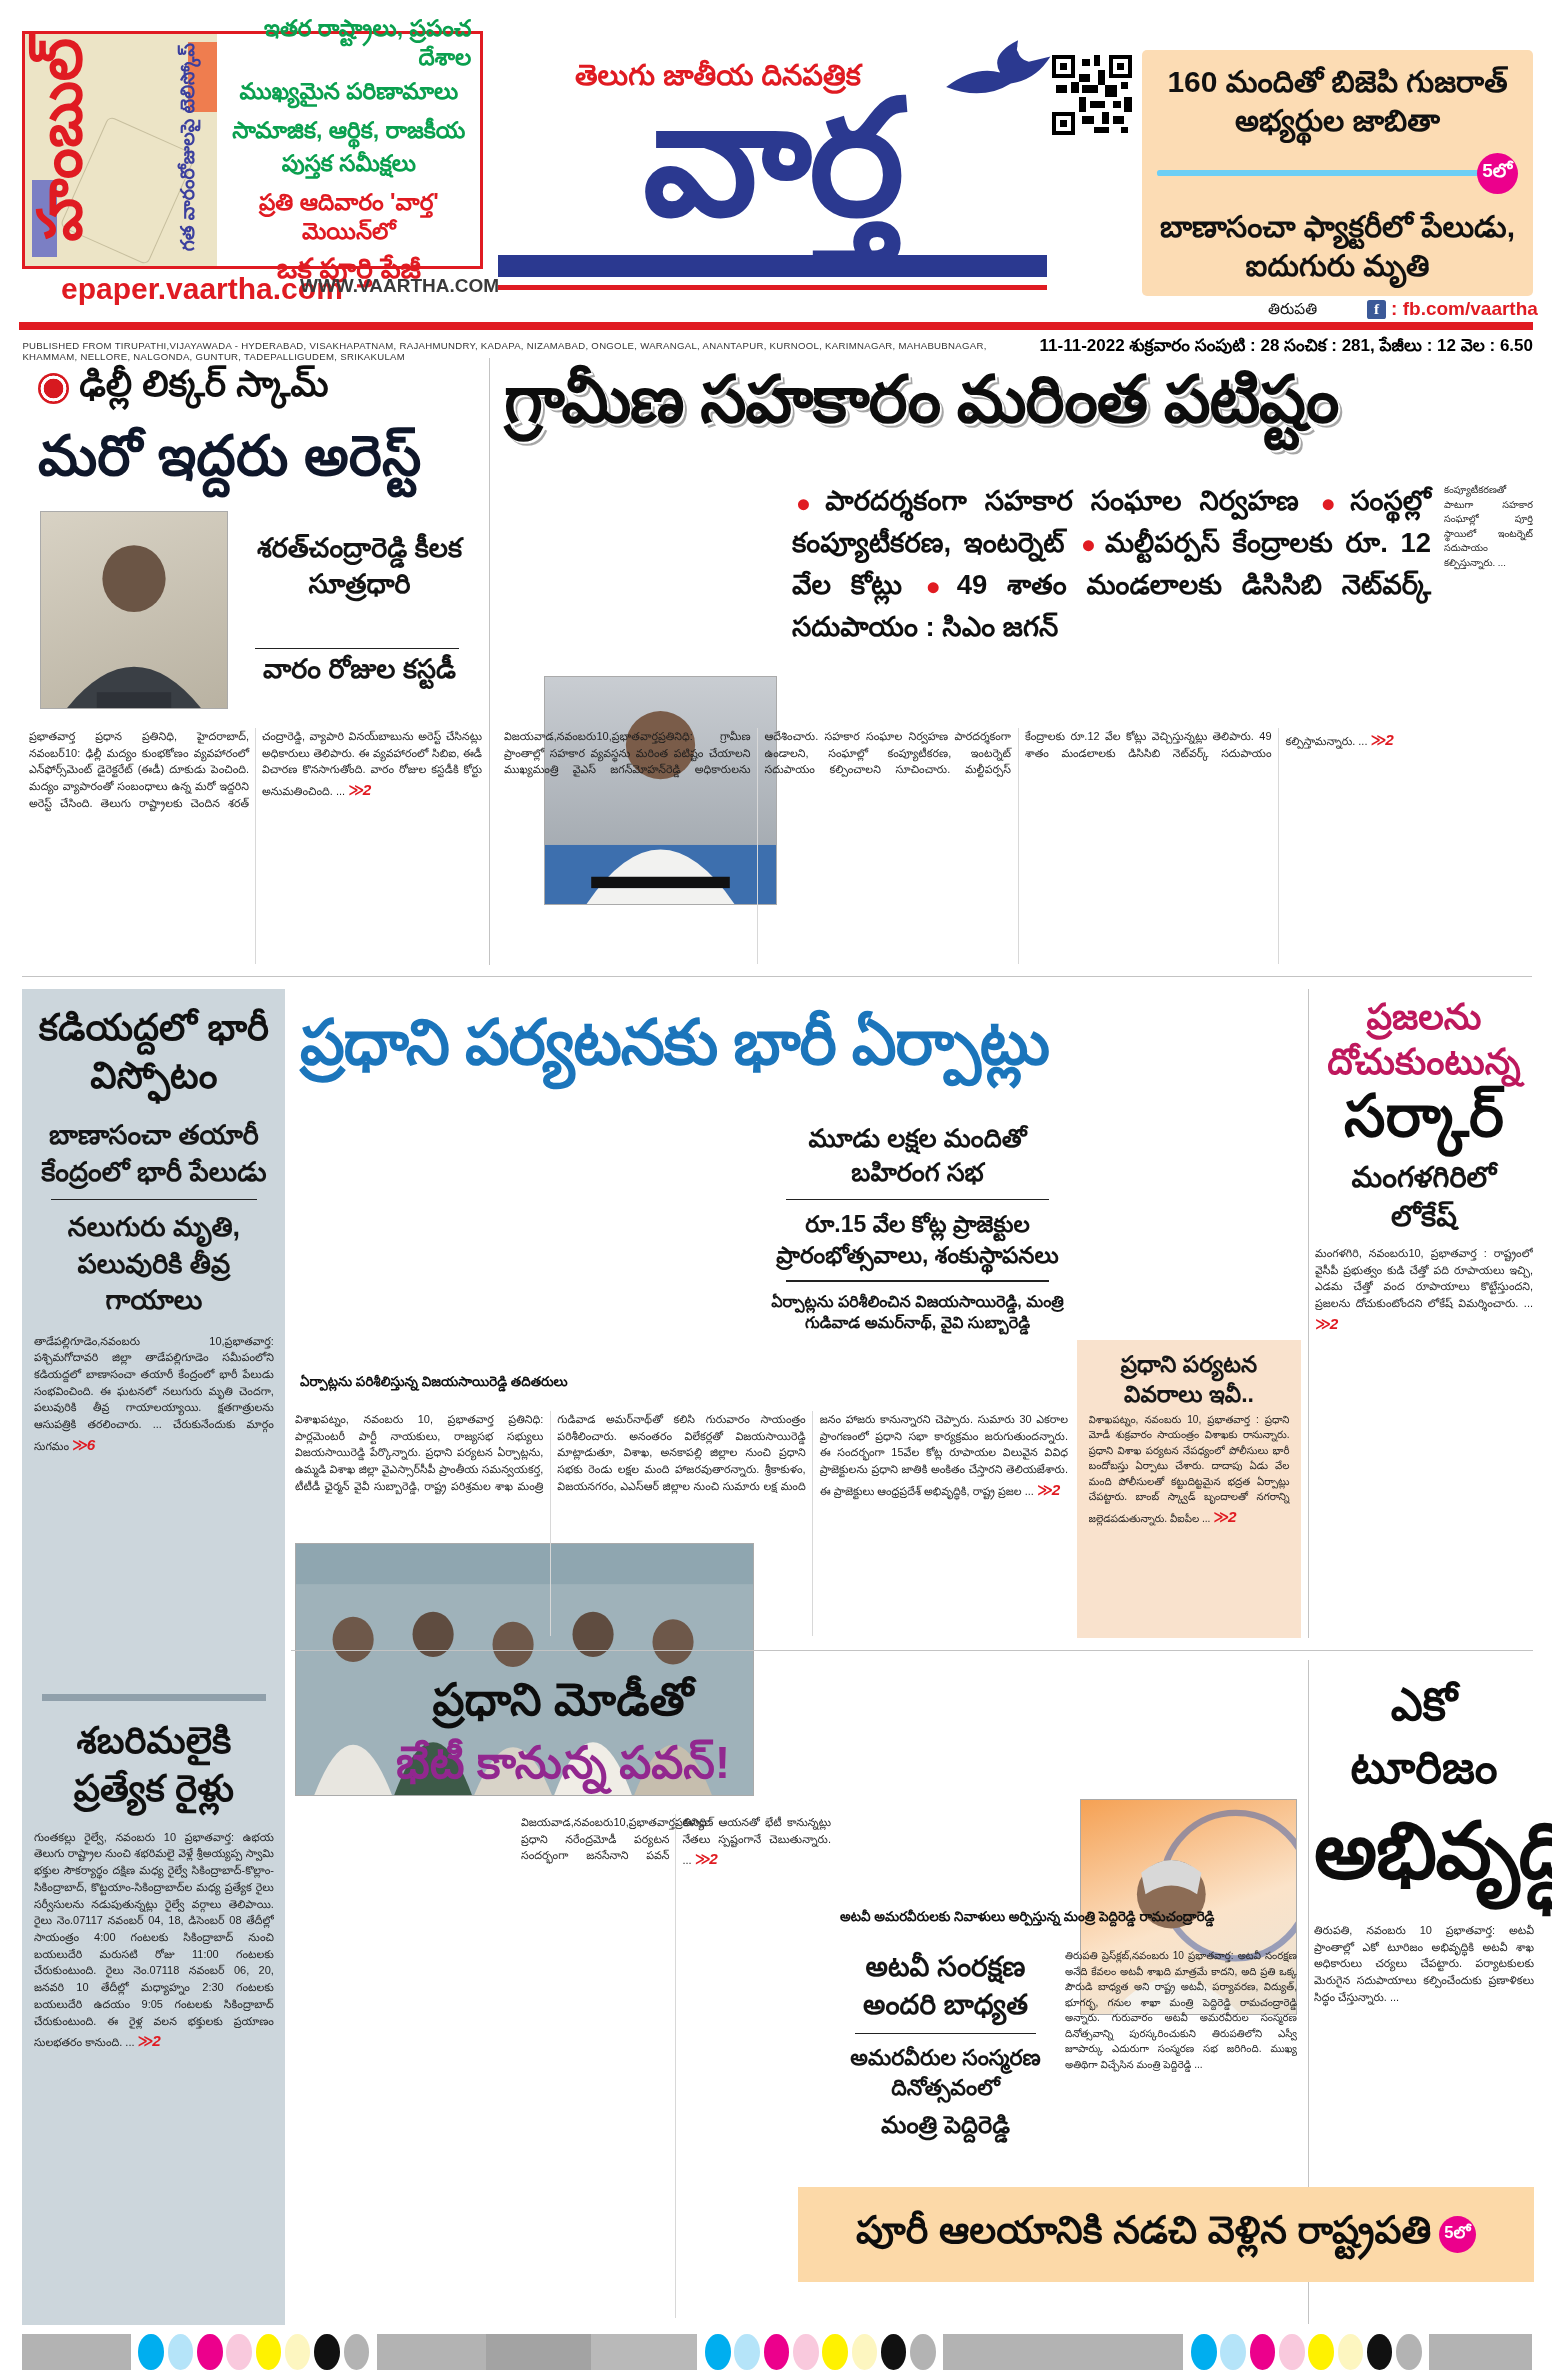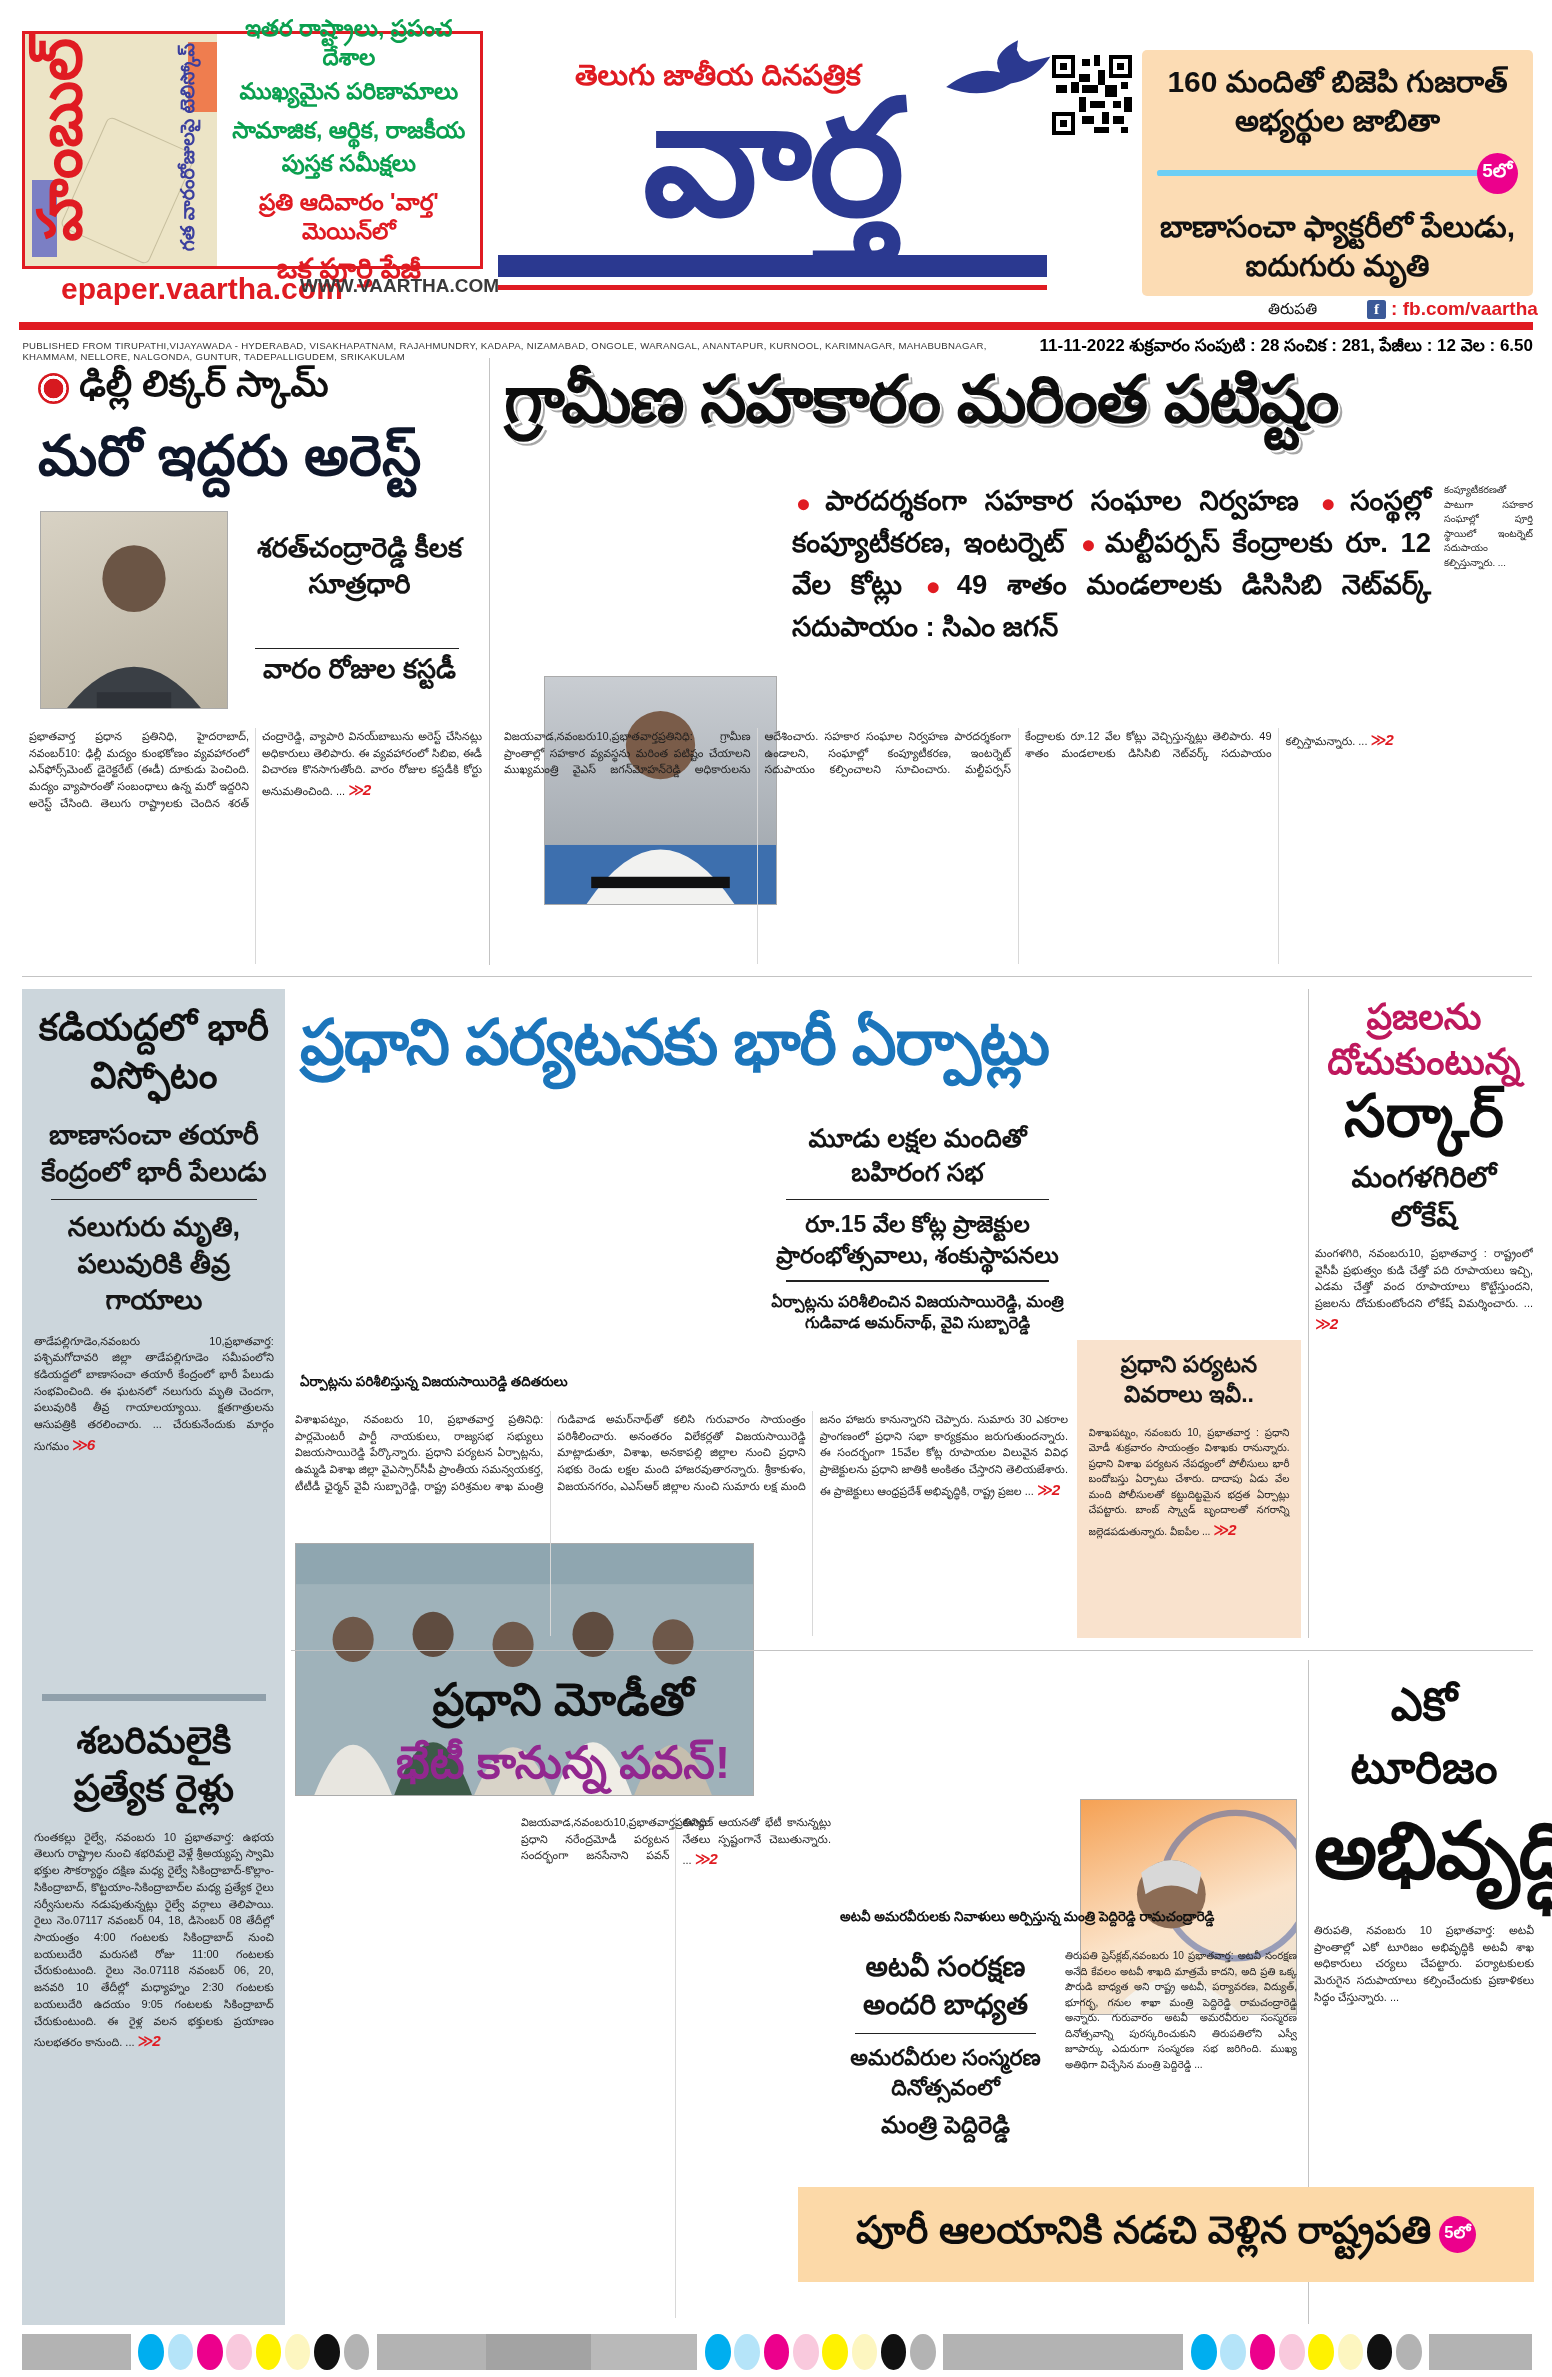--- a/index.html
+++ b/index.html
@@ -15,21 +15,21 @@
   .redbar{background:#e01b22}
   
   .promo-box{border:3.2px solid #e01b22;background:#fff;display:flex}
   .promo-img{width:192px;height:100%;background:#ece4c6;position:relative;overflow:hidden;flex:none}
   .promo-title{position:absolute;left:5.1px;top:3.8px;writing-mode:vertical-rl;transform:rotate(180deg);font-size:61px;font-weight:bold;color:#e01b22;line-height:1}
   .promo-sub{position:absolute;right:16.6px;top:9px;writing-mode:vertical-rl;transform:rotate(180deg);font-size:19px;font-weight:bold;color:#3b3f9e}
   .promo-rect-o{position:absolute;right:0;top:7.7px;width:29px;height:70px;background:#ef7d4f}
   .promo-rect-b{position:absolute;left:6.4px;bottom:9px;width:25.5px;height:77px;background:#7b7fc4}
   .promo-scope{position:absolute;left:55px;top:96px;width:96px;height:121px;border:1.9px solid #9a916d;border-radius:6.4px;transform:rotate(24deg);opacity:.45}
   .promo-txt{flex:1;display:flex;flex-direction:column;justify-content:center;align-items:center;gap:5.1px;padding:6.4px 9px}
-  .promo-green{color:#0ba04f;font-size:23px;font-weight:bold;text-align:center;line-height:1.25}
+  .promo-green{color:#0ba04f;font-size:23px;font-weight:bold;text-align:right;line-height:1.25}
   .promo-red{color:#e01b22;font-size:23px;font-weight:bold;text-align:center;line-height:1.25}
   .promo-hr{width:70%;height:1.9px;background:#0ba04f}
   .url-red{color:#e01b22;font-weight:bold;font-size:30px}
   .url-dark{color:#3a3a3a;font-weight:bold;font-size:19px}
   .tagline{color:#e01b22;font-size:29px;font-weight:bold}
   .logo-word{color:#2b3990;font-size:161px;font-weight:bold;line-height:.95;letter-spacing:-2.6px}
   .topbox{background:#fcdcb4;border-radius:5px;padding:11.5px 15.3px;display:flex;flex-direction:column;justify-content:space-between}
   .topbox-h{font-size:30px;font-weight:bold;color:#111;text-align:center;line-height:1.3}
   .topbox-line{display:flex;align-items:center;margin:3.8px 0}
   .topbox-blue{height:5.7px;background:#6dcff6;flex:1;border-radius:2.6px}
@@ -55,21 +55,21 @@
   .hl-sarkar2{font-size:59px;font-weight:bold;color:#0d0d0d;line-height:1.1}
   .graybox{background:#ccd6dc}
   .hl-box{font-size:37px;font-weight:bold;color:#101010;line-height:1.3;text-align:center}
   .box-divider{height:6.4px;background:#90a0ab;margin:16.6px 7.7px}
   .hl-pawan1{font-size:45px;font-weight:bold;color:#0d0d0d}
   .hl-pawan2{font-size:45px;font-weight:bold;color:#92278f}
   .hl-eco1{font-size:45px;font-weight:bold;color:#0d0d0d}
   .hl-eco2{font-size:79px;font-weight:bold;color:#0d0d0d;letter-spacing:-1.3px}
   .caption{font-size:13.4px;font-weight:bold;color:#101010}
   .peachbox{background:#f9e2cd;padding:10.2px 11.5px}
-  .peach-title{font-size:23px;font-weight:bold;color:#181818;text-align:center;line-height:1.3;margin-bottom:15px}
+  .peach-title{font-size:23px;font-weight:bold;color:#181818;text-align:center;line-height:1.3;margin-bottom:2px}
   .strip{background:#fcd9a8;display:flex;align-items:center;justify-content:center;gap:11.5px}
   .strip-txt{font-size:38px;font-weight:bold;color:#0d0d0d}
   
   .photo{position:relative;overflow:hidden;border:0.6px solid #aaa}
   .photo svg{position:absolute;inset:0;width:100%;height:100%}
   
   .printbar{display:flex;align-items:center;gap:7.7px}
   .pbar{height:36px;background:#b3b3b3}
   .pbar.multi{background:linear-gradient(90deg,#b3b3b3 0 34%,#a3a3a3 34% 67%,#b9b9b9 67% 100%)}
   .dots{display:flex;gap:3.8px;align-items:center}

